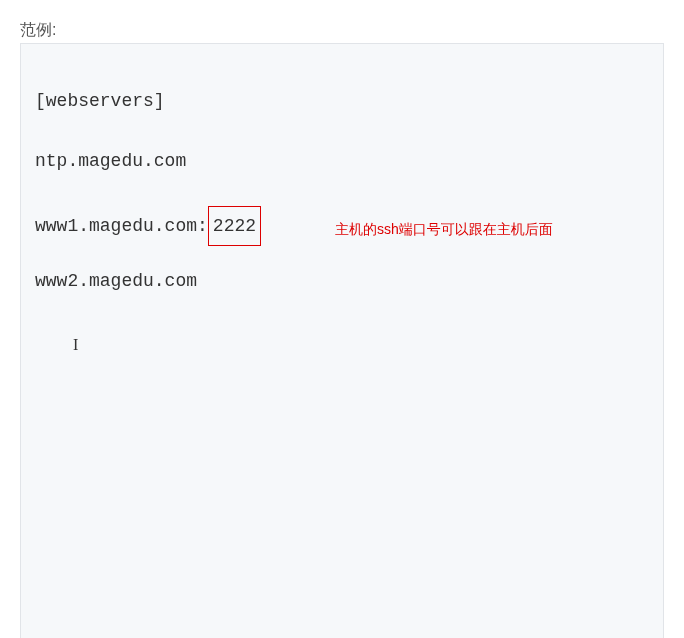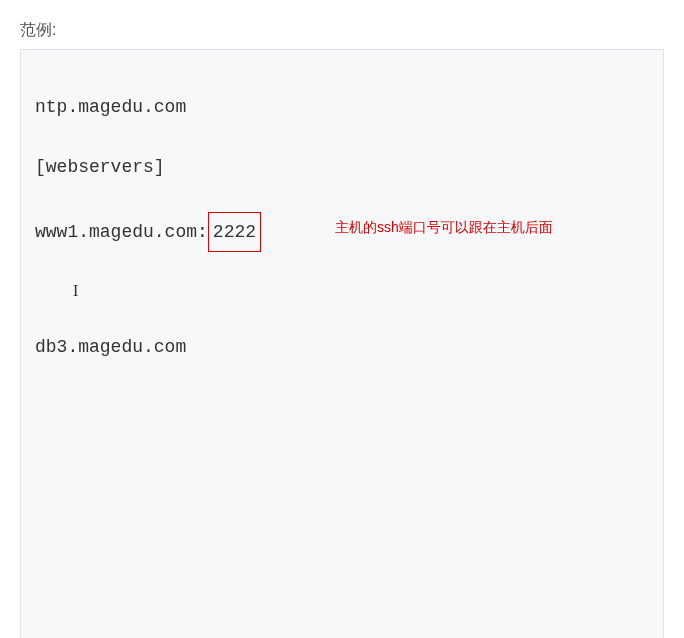--- a/index.html
+++ b/index.html
@@ -8,21 +8,21 @@
       font-family: -apple-system, BlinkMacSystemFont, "Segoe UI", "PingFang SC", "Microsoft YaHei", sans-serif;
       color: #333;
       background: #fff;
       width: 684px;
       box-sizing: border-box;
       position: relative;
     }
     .title {
       font-size: 16px;
       color: #555;
-      margin-bottom: 8px;
+      margin-bottom: 2px;
     }
     .code-block {
       background: #f6f8fa;
       border: 1px solid #e1e4e8;
       padding: 12px 14px;
       font-family: "SFMono-Regular", Consolas, "Courier New", monospace;
       font-size: 18px;
       line-height: 30px;
       color: #333;
       white-space: pre;
@@ -33,46 +33,46 @@
       height: 30px;
     }
     .port-box {
       border: 1px solid #d00;
       padding: 4px 4px;
       display: inline-block;
     }
     .annotation {
       position: absolute;
       left: 300px;
-      top: 0;
+      top: 8px;
       color: #d00;
       font-family: -apple-system, "Microsoft YaHei", sans-serif;
       font-size: 14px;
       white-space: nowrap;
     }
     .cursor-mark {
       position: absolute;
       left: 38px;
       top: 4px;
       font-family: serif;
       font-size: 16px;
       color: #333;
     }
   </style>
 </head>
 <body>
 
 <div class="title">范例:</div>
 
 <div class="code-block">
+<div class="code-line"><span>[webservers]</span></div>
 <div class="code-line"><span>ntp.magedu.com</span></div>
-<div class="code-line"><span>[webservers]</span></div>
 <div class="code-line"><span>www1.magedu.com:</span><span class="port-box">2222</span><span class="annotation">主机的ssh端口号可以跟在主机后面</span></div>
+<div class="code-line"><span>www2.magedu.com</span></div>
 <div class="code-line"><span class="cursor-mark">I</span></div>
-<div class="code-line"><span>db3.magedu.com</span></div>
 
 
 
 
 
 
 
 
 
 </div>

